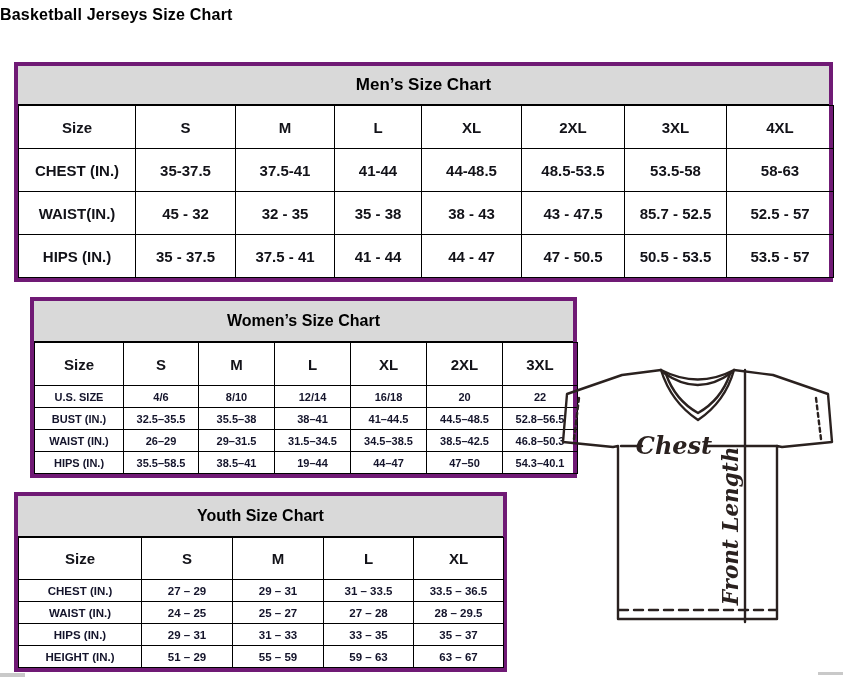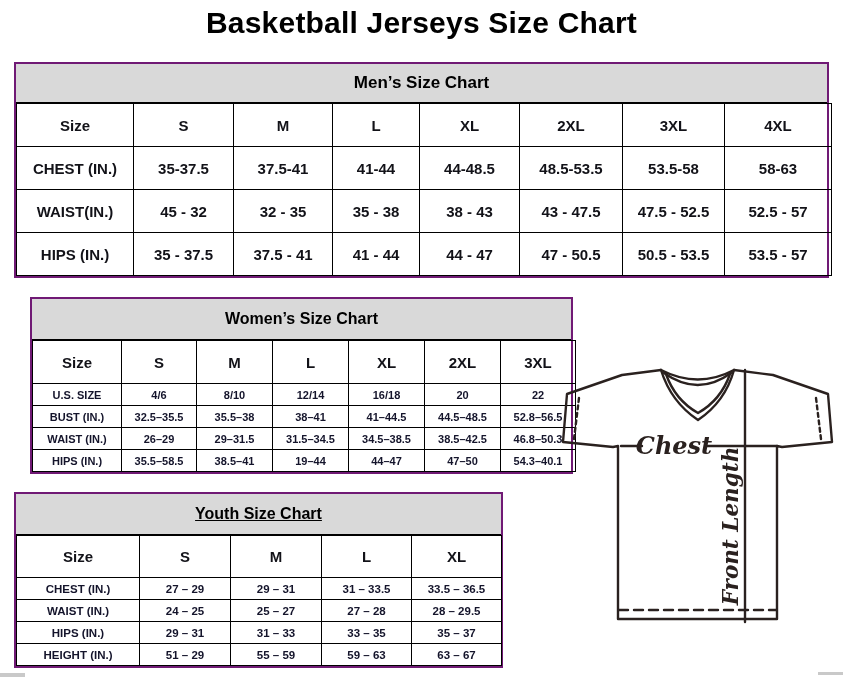--- a/index.html
+++ b/index.html
@@ -1,44 +1,44 @@
 <!DOCTYPE html>
 <html><head>
 <meta charset="utf-8">
 <style>
   html,body{margin:0;padding:0;}
   body{
     width:843px;height:679px;position:relative;background:#ffffff;
     font-family:"Liberation Sans", sans-serif;overflow:hidden;
   }
   .page-title{
-    position:absolute;top:6px;left:0;width:100%;text-align:center;
-    font-size:30px;font-weight:700;color:#000;letter-spacing:.2px;
-  }
-  .size-table{position:absolute;border:2px solid #701a75;background:#fff;}
+    position:absolute;top:6px;left:0;width:100%;text-align:left;
+    font-size:16px;font-weight:700;color:#000;letter-spacing:.2px;
+  }
+  .size-table{position:absolute;border:4px solid #701a75;background:#fff;}
   .section-title{
     background:#d9d9d9;border-bottom:1px solid #000;
     display:flex;align-items:center;justify-content:center;
     font-weight:700;color:#000;
   }
   table{width:100%;border-collapse:collapse;table-layout:fixed;}
   td{border:1px solid #000;text-align:center;font-weight:700;padding:0;color:#121218;}
   
   #mens{left:14px;top:62px;width:811px;}
   #mens .section-title{height:38px;font-size:17px;}
   #mens .hdr-row td{height:42px;font-size:15px;}
   #mens .data-row td{height:42px;font-size:15px;}
   
   #womens{left:30px;top:297px;width:539px;}
   #womens .section-title{height:40px;font-size:16px;}
   #womens .hdr-row td{height:42px;font-size:15px;}
   #womens .data-row td{height:21px;font-size:11px;color:#14142b;}
   
   #youth{left:14px;top:492px;width:485px;}
-  #youth .section-title{height:40px;font-size:16px;text-decoration:underline;}
+  #youth .section-title{height:40px;font-size:16px;}
   #youth .hdr-row td{height:41px;font-size:15px;}
   #youth .data-row td{height:21px;font-size:11.5px;color:#14142b;}
   
   #jersey{position:absolute;left:554px;top:358px;width:290px;height:300px;}
   .svg-label{
     font-family:"DejaVu Serif", serif;font-style:italic;font-weight:700;fill:#2a211f;
   }
   
   .scroll-frag{position:absolute;background:#c9c9c9;}
   #scroll-left{left:0;bottom:2px;width:25px;height:4px;}
@@ -83,21 +83,21 @@
       <td>53.5-58</td>
       <td>58-63</td>
     </tr>
     <tr class="data-row">
       <td>WAIST(IN.)</td>
       <td>45 - 32</td>
       <td>32 - 35</td>
       <td>35 - 38</td>
       <td>38 - 43</td>
       <td>43 - 47.5</td>
-      <td>47.5 - 52.5</td>
+      <td>85.7 - 52.5</td>
       <td>52.5 - 57</td>
     </tr>
     <tr class="data-row">
       <td>HIPS (IN.)</td>
       <td>35 - 37.5</td>
       <td>37.5 - 41</td>
       <td>41 - 44</td>
       <td>44 - 47</td>
       <td>47 - 50.5</td>
       <td>50.5 - 53.5</td>

